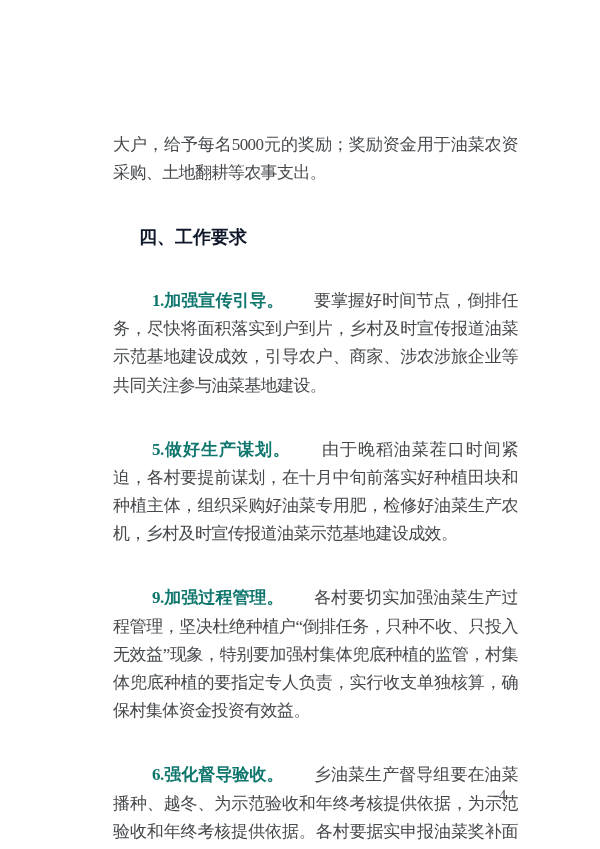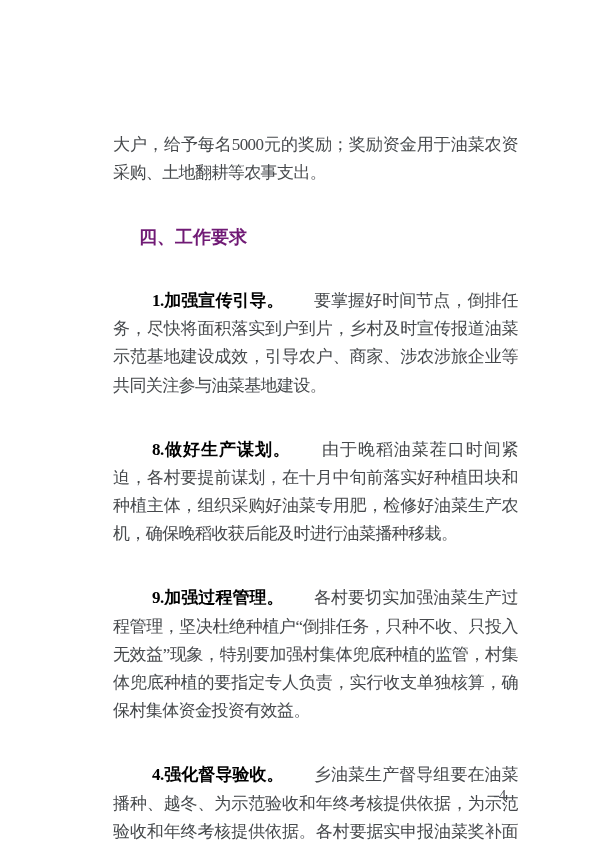--- a/index.html
+++ b/index.html
@@ -28,30 +28,30 @@
     text-align: justify;
   }
   .content p {
     margin: 0 0 9.5px 0;
   }
   p.indent { text-indent: 26px; }
   .section-heading {
     font-family: "Liberation Sans", "DejaVu Sans", sans-serif;
     font-weight: 700;
     font-size: 18px;
-    color: #701a75;
+    color: #0f172a;
     line-height: 28.3px;
     text-indent: 26px;
     margin: 0 0 9.5px 0;
     letter-spacing: 0;
     text-align: left;
   }
   .item-label {
     font-weight: 700;
-    color: #000000;
+    color: #0f766e;
   }
   .page-number {
     position: absolute;
     left: 452px;
     top: 761px;
     width: 70px;
     text-align: center;
     font-size: 15px;
     color: #4a4d52;
     letter-spacing: 0.5px;
@@ -62,23 +62,23 @@
 
 <div class="page">
   <div class="content">
 
     <p>大户，给予每名5000元的奖励；奖励资金用于油菜农资采购、土地翻耕等农事支出。</p>
 
     <h2 class="section-heading">四、工作要求</h2>
 
     <p class="indent"><span class="item-label">1.加强宣传引导。</span><span> 要掌握好时间节点，倒排任务，尽快将面积落实到户到片，乡村及时宣传报道油菜示范基地建设成效，引导农户、商家、涉农涉旅企业等共同关注参与油菜基地建设。</span></p>
 
-    <p class="indent"><span class="item-label">8.做好生产谋划。</span><span> 由于晚稻油菜茬口时间紧迫，各村要提前谋划，在十月中旬前落实好种植田块和种植主体，组织采购好油菜专用肥，检修好油菜生产农机，确保晚稻收获后能及时进行油菜播种移栽。</span></p>
+    <p class="indent"><span class="item-label">5.做好生产谋划。</span><span> 由于晚稻油菜茬口时间紧迫，各村要提前谋划，在十月中旬前落实好种植田块和种植主体，组织采购好油菜专用肥，检修好油菜生产农机，乡村及时宣传报道油菜示范基地建设成效。</span></p>
 
 
     <p class="indent"><span class="item-label">9.加强过程管理。</span><span> 各村要切实加强油菜生产过程管理，坚决杜绝种植户“倒排任务，只种不收、只投入无效益”现象，特别要加强村集体兜底种植的监管，村集体兜底种植的要指定专人负责，实行收支单独核算，确保村集体资金投资有效益。</span></p>
 
-    <p class="indent"><span class="item-label">4.强化督导验收。</span><span> 乡油菜生产督导组要在油菜播种、越冬、为示范验收和年终考核提供依据，为示范验收和年终考核提供依据。各村要据实申报油菜奖补面积，以村为单位建立油菜生产工作台账，2026年3月中旬抽调乡农技人员、驻村领导和村干部3-5人</span></p>
+    <p class="indent"><span class="item-label">6.强化督导验收。</span><span> 乡油菜生产督导组要在油菜播种、越冬、为示范验收和年终考核提供依据，为示范验收和年终考核提供依据。各村要据实申报油菜奖补面积，以村为单位建立油菜生产工作台账，2026年3月中旬抽调乡农技人员、驻村领导和村干部3-5人</span></p>
 
   </div>
 
   <div class="page-number">-4</div>
 </div>
 
 </body></html>

